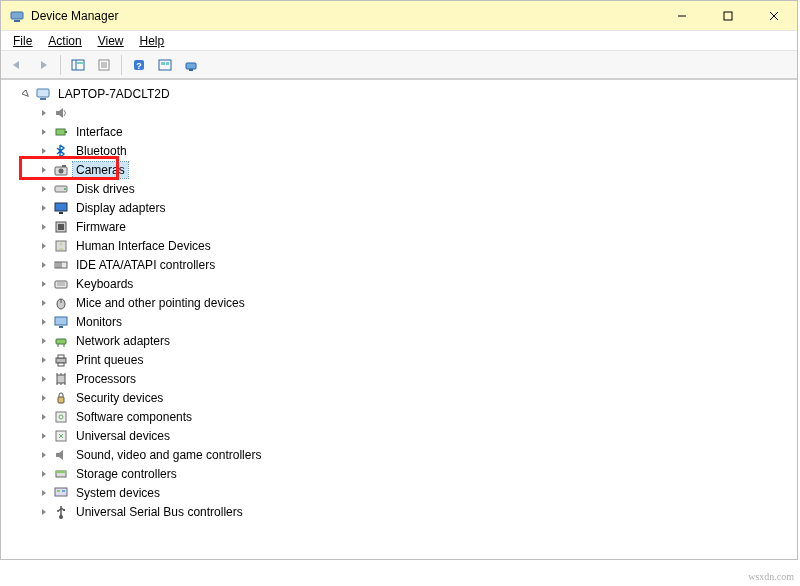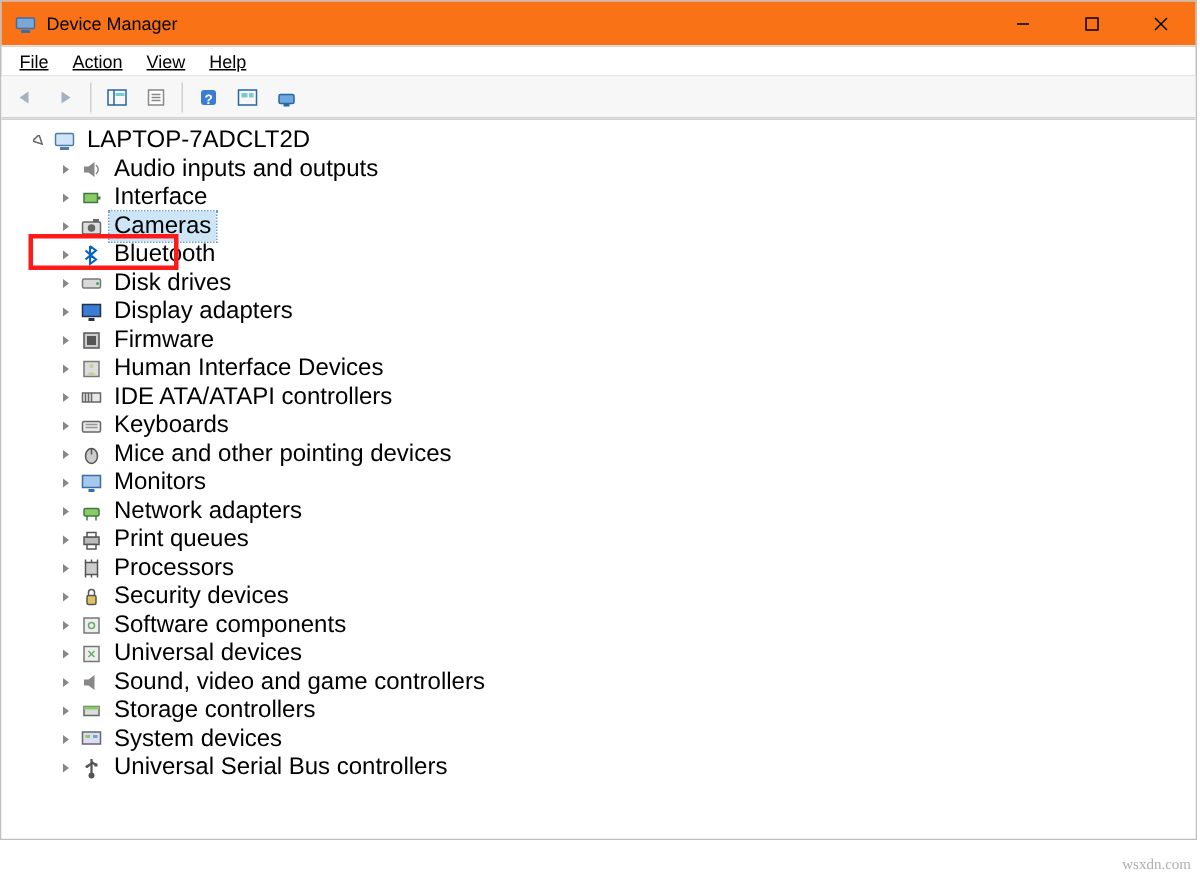--- a/index.html
+++ b/index.html
@@ -20,21 +20,21 @@
     height: 560px;
     display: flex;
     flex-direction: column;
     background: #fff;
   }
   .titlebar {
     height: 30px;
     display: flex;
     align-items: center;
     padding: 0 0 0 8px;
-    background: #f97316;
+    background: #fef9c3;
     border-bottom: 1px solid #e5e5e5;
   }
   .title-icon {
     width: 16px; height: 16px; margin-right: 6px;
     display: flex; align-items: center; justify-content: center;
   }
   .title-text { flex: 0 0 auto; font-size: 12px; }
   .title-spacer { flex: 1; }
   .win-btn {
     width: 46px; height: 30px; display: flex; align-items: center; justify-content: center;
@@ -43,20 +43,21 @@
   .menubar {
     height: 20px;
     display: flex;
     align-items: center;
     padding: 0 4px;
     border-bottom: 1px solid #e5e5e5;
   }
   .menu-item {
     padding: 2px 8px;
     font-size: 12px;
+    text-decoration: underline;
   }
   .menu-item span.ul { text-decoration: underline; }
   .toolbar {
     height: 28px;
     display: flex;
     align-items: center;
     padding: 2px 4px;
     border-bottom: 1px solid #d0d0d0;
     gap: 2px;
     background: #f7f7f7;
@@ -90,21 +91,21 @@
     margin-right: 2px;
     cursor: pointer;
   }
   .node-icon {
     width: 16px; height: 16px;
     display: inline-flex; align-items: center; justify-content: center;
     margin-right: 4px;
   }
   .node-label {
     padding: 1px 3px;
-    font-size: 16px;
+    font-size: 12px;
   }
   .node-label.selected {
     background: #cde6f7;
     outline: 1px dotted #6a9ed0;
   }
   .highlight-box {
     position: absolute;
     border: 3px solid #ff1a1a;
     pointer-events: none;
   }
@@ -231,69 +232,68 @@
             <svg width="8" height="8">
               <path d="M2 1 L6 4 L2 7 Z" fill="#888"></path>
             </svg>
           </span>
           <span class="node-icon">
             <svg width="16" height="16" viewBox="0 0 16 16">
               <path d="M3 6 H6 L10 3 V13 L6 10 H3 Z" fill="#888"></path>
               <path d="M11 5 Q14 8 11 11" fill="none" stroke="#888"></path>
             </svg>
           </span>
-          <span class="node-label">Audio inputs and outputs</span>
         </div>
         <div class="tree-row">
           <span class="indent"></span>
           <span class="indent"></span>
           <span class="expander">
             <svg width="8" height="8">
               <path d="M2 1 L6 4 L2 7 Z" fill="#888"></path>
             </svg>
           </span>
           <span class="node-icon">
             <svg width="16" height="16" viewBox="0 0 16 16">
               <rect x="3" y="5" width="9" height="6" fill="#8c6" stroke="#474"></rect>
               <rect x="12" y="7" width="2" height="2" fill="#474"></rect>
             </svg>
           </span>
           <span class="node-label">Interface</span>
+        </div>
+        <div class="tree-row">
+          <span class="indent"></span>
+          <span class="indent"></span>
+          <span class="expander">
+            <svg width="8" height="8">
+              <path d="M2 1 L6 4 L2 7 Z" fill="#888"></path>
+            </svg>
+          </span>
+          <span class="node-icon">
+            <svg width="16" height="16" viewBox="0 0 16 16">
+              <path d="M7 2 L11 5 L7 8 L11 11 L7 14 V2 M4 5 L11 11 M4 11 L11 5" fill="none" stroke="#0a63c4" stroke-width="1.4"></path>
+            </svg>
+          </span>
+          <span class="node-label">Bluetooth</span>
         </div>
         <div class="tree-row">
           <span class="indent"></span>
           <span class="indent"></span>
           <span class="expander">
             <svg width="8" height="8">
               <path d="M2 1 L6 4 L2 7 Z" fill="#888"></path>
             </svg>
           </span>
           <span class="node-icon">
             <svg width="16" height="16" viewBox="0 0 16 16">
               <rect x="2" y="5" width="12" height="8" rx="1" fill="#ddd" stroke="#666"></rect>
               <circle cx="8" cy="9" r="2.5" fill="#666"></circle>
               <rect x="9" y="3" width="4" height="2" fill="#666"></rect>
             </svg>
           </span>
           <span class="node-label selected">Cameras</span>
-        </div>
-        <div class="tree-row">
-          <span class="indent"></span>
-          <span class="indent"></span>
-          <span class="expander">
-            <svg width="8" height="8">
-              <path d="M2 1 L6 4 L2 7 Z" fill="#888"></path>
-            </svg>
-          </span>
-          <span class="node-icon">
-            <svg width="16" height="16" viewBox="0 0 16 16">
-              <path d="M7 2 L11 5 L7 8 L11 11 L7 14 V2 M4 5 L11 11 M4 11 L11 5" fill="none" stroke="#0a63c4" stroke-width="1.4"></path>
-            </svg>
-          </span>
-          <span class="node-label">Bluetooth</span>
         </div>
         <div class="tree-row">
           <span class="indent"></span>
           <span class="indent"></span>
           <span class="expander">
             <svg width="8" height="8">
               <path d="M2 1 L6 4 L2 7 Z" fill="#888"></path>
             </svg>
           </span>
           <span class="node-icon">

